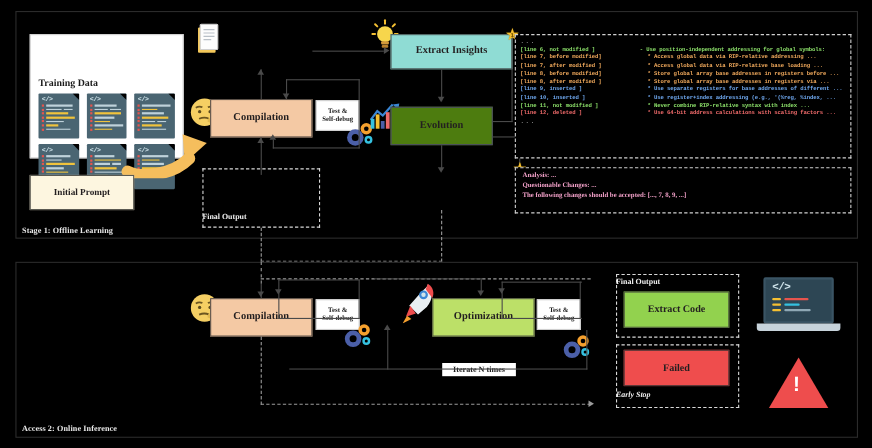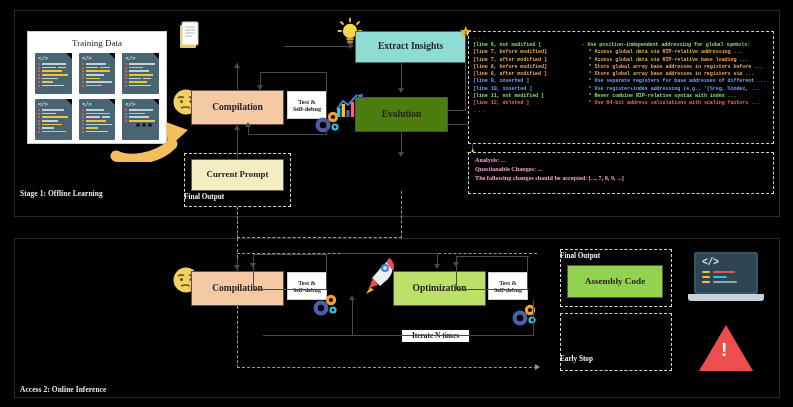--- a/index.html
+++ b/index.html
@@ -30,22 +30,22 @@
   .n-assembly{background:#92d24e;border-color:#4f5b3e;font-size:9.2px;}
   .n-failed{background:#ef4d4d;border-color:#5c3838;font-size:9.2px;}
 
   .n-testdebug{background:#ffffff;border:1px solid #cfcfcf;color:#1b1b1b;
     font-size:6.2px;font-weight:bold;line-height:1.15;}
   .n-iterate{background:#ffffff;border:0;color:#1b1b1b;font-size:7.4px;
     font-weight:bold;}
 
   
   .td-card{background:#ffffff;border:1px solid #cfcfcf;}
-  .td-title{color:#1b1b1b;font-weight:normal;font-size:9px;text-align:center;
-    font-family:"Liberation Serif",serif;}
+  .td-title{color:#1b1b1b;font-weight:bold;font-size:9px;
+    font-family:"Liberation Serif",serif;margin-top:32px;}
   .td-grid{display:grid;grid-template-columns:repeat(3,1fr);gap:5px 7px;}
   .code-doc{position:relative;background:#4a6572;border-radius:1px;height:41px;
     overflow:hidden;}
   .code-doc:after{content:"";position:absolute;right:0;top:0;border-width:0 6px 6px 0;
     border-style:solid;border-color:#2f4049 #000 transparent transparent;}
   .cd-head{color:#cfe3ea;font-family:"Liberation Mono",monospace;font-size:6px;
     font-weight:bold;padding:2px 0 0 3px;letter-spacing:-.3px;}
   .cd-rows{padding:1px 3px 0 3px;}
   .cd-row{display:flex;align-items:center;gap:2px;margin-bottom:1.6px;}
   .cd-dot{width:2px;height:2px;background:#e7544d;flex:0 0 2px;}
@@ -102,21 +102,21 @@
     border-bottom:46px solid #ee4d4d;}
   .warn-mark{position:absolute;color:#fff;font-weight:bold;font-size:19px;
     font-family:"Liberation Sans",sans-serif;}
 </style>
 </head>
 <body>
 
 <div id="root">
 
   <div class="abs stage" style="left:14px;top:10px;width:766px;height:207px;"></div>
-  <div class="abs stage-label" style="left:20px;top:189px;">Stage 1: Offline Learning</div>
+  <div class="abs stage-label" style="left:20px;top:205px;">Stage 1: Offline Learning</div>
 
   <div class="abs td-card" style="left:27px;top:31px;width:140px;height:113px;padding:6px 7px;">
     <div class="td-title">Training Data</div>
     <div class="td-grid" style="margin-top:5px;">
       <div class="code-doc">
         <div class="cd-head">&lt;/&gt;</div>
         <div class="cd-rows">
           <div class="cd-row">
               <i class="cd-dot"></i>
               <span class="cd-bar" style="width:24px"></span>
@@ -310,20 +310,21 @@
         </div>
       </div>
     </div>
   </div>
 
   <svg class="curve-arrow" style="left:110px;top:104px;" width="86" height="58" viewBox="0 0 86 58">
     <path d="M6 52 C 18 58, 46 56, 62 40" stroke="#f5be5d" stroke-width="11" fill="none" stroke-linecap="round"></path>
     <path d="M56 18 L78 26 L58 44 Z" fill="#f5be5d"></path>
   </svg>
 
+  <div class="abs node n-initial" style="left:27px;top:159px;width:95px;height:32px;">Initial Prompt</div>
 
   <svg class="abs" style="left:178px;top:21px;" width="22" height="30" viewBox="0 0 22 30">
     <rect x="2" y="4" width="16" height="23" fill="#f3c75a" rx="1"></rect>
     <rect x="4" y="1" width="16" height="23" fill="#fdfdfd" stroke="#cfcfcf" stroke-width="1" rx="1"></rect>
     <g stroke="#b9c0c7" stroke-width="1.1">
       <line x1="7" y1="6" x2="17" y2="6"></line>
         <line x1="7" y1="9" x2="17" y2="9"></line>
       <line x1="7" y1="12" x2="17" y2="12"></line>
         <line x1="7" y1="15" x2="14" y2="15"></line>
     </g>
@@ -356,21 +357,20 @@
         <circle cx="21" cy="9" r="5.2"></circle>
       </g>
     <circle cx="21" cy="9" r="2.1" fill="#000"></circle>
     <g fill="#35c1e0">
         <circle cx="23" cy="19" r="3.6"></circle>
       </g>
     <circle cx="23" cy="19" r="1.4" fill="#000"></circle>
   </svg>
 
   <div class="abs dashed-group" style="left:184px;top:153px;width:107px;height:54px;"></div>
-  <div class="abs node n-current" style="left:191px;top:159px;width:93px;height:32px;">Current Prompt</div>
   <div class="abs dashed-cap" style="left:184px;top:193px;width:107px;">Final Output</div>
 
   <svg class="abs" style="left:336px;top:17px;" width="28" height="30" viewBox="0 0 28 30">
     <g stroke="#f5c032" stroke-width="1.8" stroke-linecap="round">
       <line x1="14" y1="1.5" x2="14" y2="4.5"></line>
       <line x1="5" y1="5" x2="7" y2="7"></line>
       <line x1="23" y1="5" x2="21" y2="7"></line>
       <line x1="2.5" y1="14" x2="5" y2="14"></line>
       <line x1="25.5" y1="14" x2="23" y2="14"></line>
     </g>
@@ -550,24 +550,25 @@
   <div class="ln v" style="left:456px;top:256px;height:34px;"></div>
   <div class="arw down" style="left:453px;top:262px;"></div>
 
   <div class="ln h" style="left:263px;top:335px;width:271px;"></div>
   <div class="ln v" style="left:533px;top:300px;height:36px;"></div>
   <div class="ln v" style="left:352px;top:300px;height:36px;"></div>
   <div class="arw up" style="left:349px;top:295px;"></div>
 
   <div class="abs dashed-group" style="left:560px;top:249px;width:112px;height:58px;"></div>
   <div class="abs dashed-cap" style="left:560px;top:252px;width:112px;">Final Output</div>
-  <div class="abs node n-assembly" style="left:567px;top:265px;width:96px;height:33px;">Assembly Code</div>
+  <div class="abs node n-assembly" style="left:567px;top:265px;width:96px;height:33px;">Extract Code</div>
 
   <div class="abs dashed-group" style="left:560px;top:313px;width:112px;height:58px;"></div>
-  <div class="abs dashed-cap" style="left:560px;top:355px;width:112px;">Early Stop</div>
+  <div class="abs node n-failed" style="left:567px;top:318px;width:96px;height:33px;">Failed</div>
+  <div class="abs dashed-cap" style="left:560px;top:355px;width:112px;font-style:italic;">Early Stop</div>
 
   <div class="abs" style="left:688px;top:252px;width:76px;height:56px;">
     <div class="abs laptop-scr" style="left:6px;top:0;width:64px;height:42px;">
       <div style="color:#cfe3ea;font-family:'Liberation Mono',monospace;font-size:10px;
                   font-weight:bold;padding:3px 0 0 6px;letter-spacing:-.5px;">&lt;/&gt;</div>
       <div style="padding:3px 0 0 6px;">
         <div style="display:flex;gap:3px;margin-bottom:3px;">
           <span class="lp-bar" style="width:8px;background:#f5c032;"></span>
           <span class="lp-bar" style="width:22px;background:#e7544d;"></span>
         </div>

